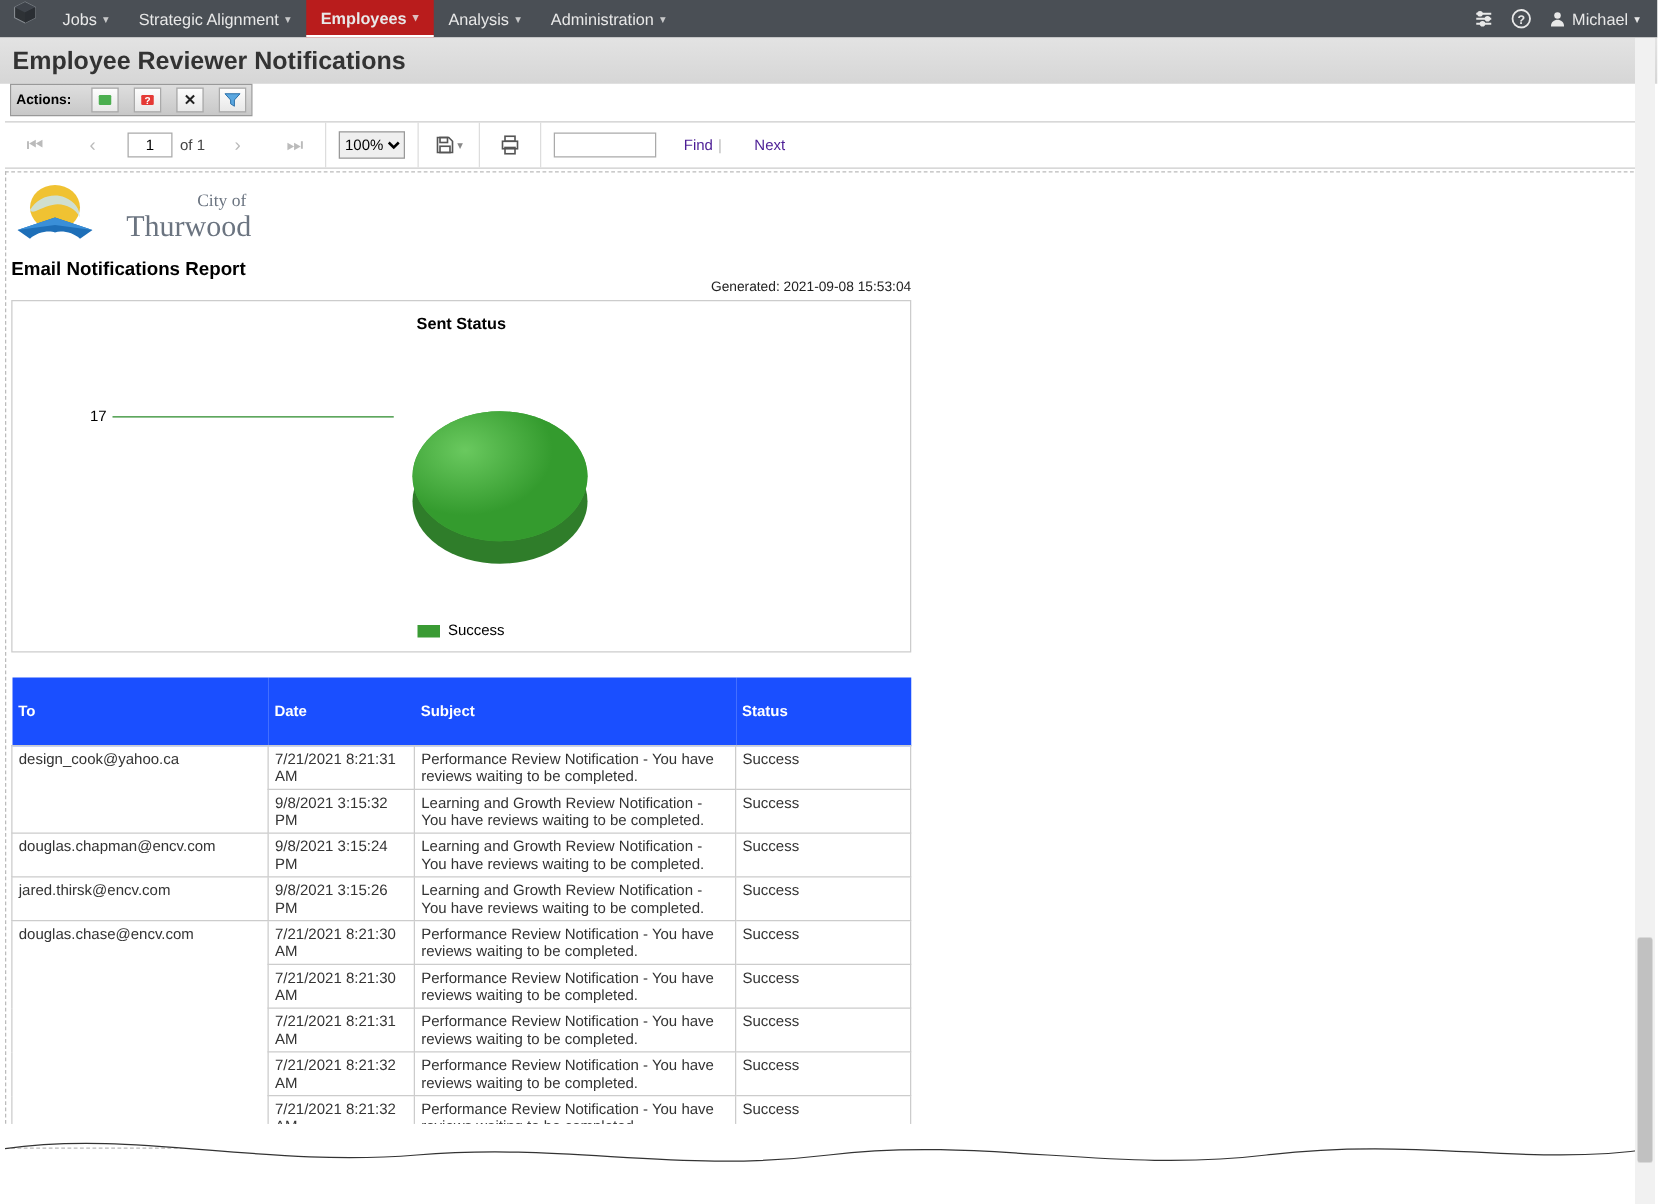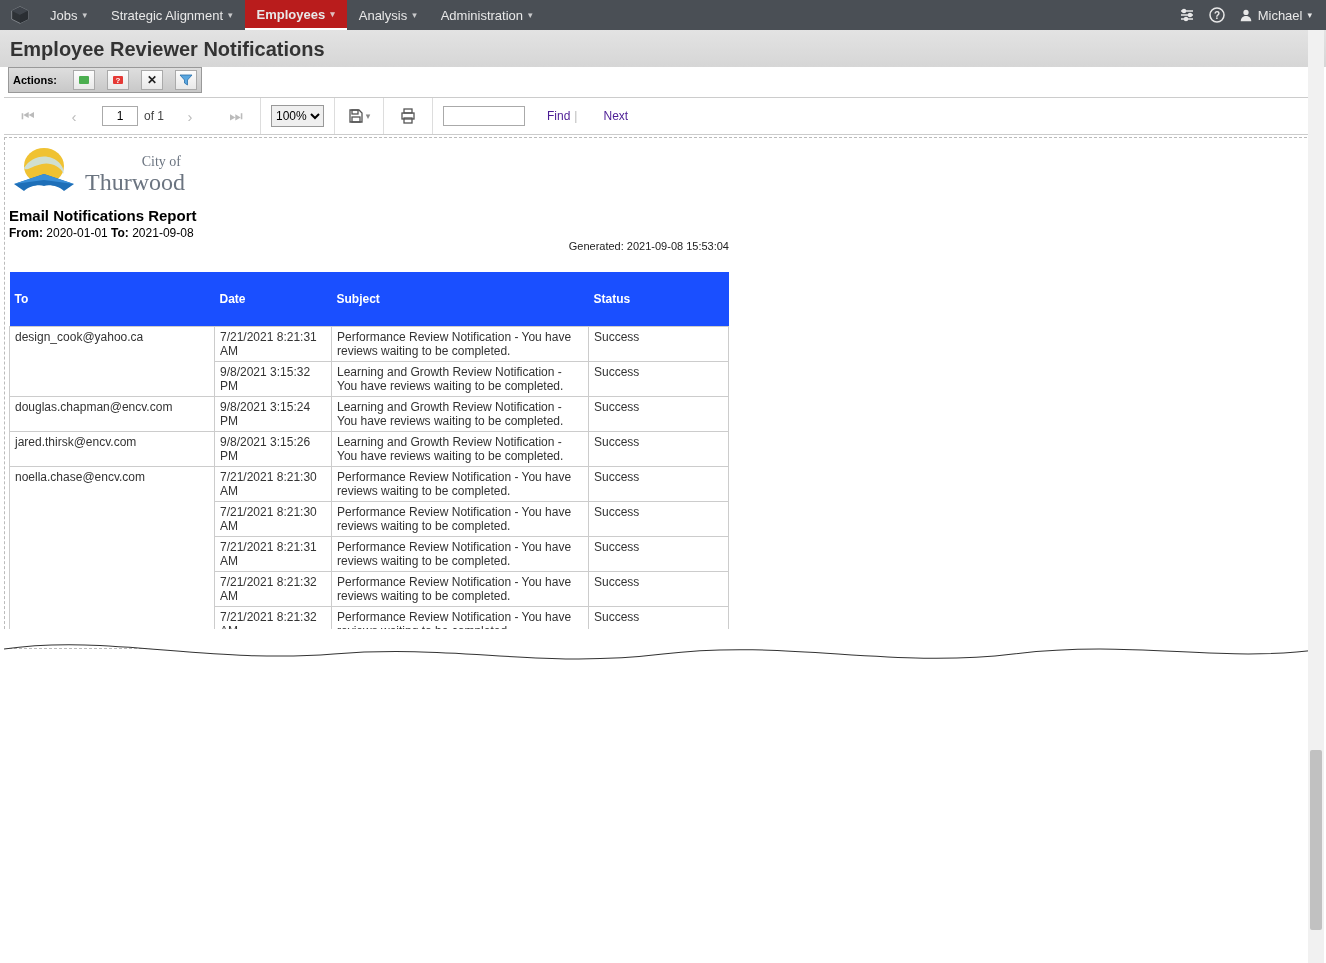--- a/index.html
+++ b/index.html
@@ -1,18 +1,18 @@
 <!DOCTYPE html>
 <html><head>
 <meta charset="utf-8">
 <style>
 html,body{margin:0;padding:0;font-family:Arial,Helvetica,sans-serif;font-size:12px;background:#fff;color:#000;}
 *{box-sizing:border-box;}
 
-.topnav{background:#4a4f55;height:30px;display:flex;align-items:center;color:#e8e8e8;padding:0 6px;}
+.topnav{background:#4a4f55;height:30px;display:flex;color:#e8e8e8;padding:0 6px;}
 .brand-cube{width:20px;height:20px;display:flex;align-items:center;justify-content:center;margin:0 8px 0 4px;}
 .navitems{display:flex;height:100%;}
 .navitem{display:flex;align-items:center;padding:0 12px;font-size:13px;cursor:pointer;height:100%;}
 .navitem.active{background:#b91c1c;font-weight:bold;border-bottom:2px solid #fff;}
 .navitem .chev{font-size:9px;margin-left:5px;opacity:.8;}
 .spacer{flex:1;}
 .topicons{display:flex;align-items:center;gap:14px;padding-right:8px;}
 .topicons .ico{width:16px;height:16px;display:inline-flex;align-items:center;justify-content:center;font-size:14px;cursor:pointer;}
 .userbox{display:flex;align-items:center;font-size:13px;cursor:pointer;}
 .userbox .chev{font-size:9px;margin-left:5px;}
@@ -29,21 +29,21 @@
 .rv-btn.disabled{color:#bbb;cursor:default;}
 .pagefield{width:36px;text-align:center;border:1px solid #aaa;height:20px;font-size:12px;}
 .oftxt{font-size:12px;color:#444;margin:0 6px;}
 select.zoom{height:22px;font-size:12px;border:1px solid #999;}
 .findbox{width:82px;height:20px;border:1px solid #aaa;font-size:12px;padding:0 3px;}
 .findlink{font-size:12px;color:#4c1d95;margin-left:22px;cursor:pointer;}
 
 .report-wrap{border:1px dashed #bbb;margin:2px 4px 0 4px;padding:6px 4px;overflow:hidden;}
 .logo-row{display:flex;align-items:center;margin:2px 0 6px 0;}
 .logo-svg{width:70px;height:55px;}
-.logo-text{margin-left:6px;font-family:Georgia,serif;color:#6b7480;}
+.logo-text{margin-left:22px;font-family:Georgia,serif;color:#6b7480;}
 .logo-text .small{font-size:14px;text-align:right;margin-right:4px;}
 .logo-text .big{font-size:24px;line-height:1;}
 .report-title{font-size:15px;font-weight:bold;margin-top:4px;}
 .date-range{font-size:12px;margin-top:2px;}
 .date-range b{font-weight:bold;}
 .generated{font-size:11px;text-align:right;width:720px;margin-top:0;color:#222;}
 
 .chartbox{border:1px solid #ccc;width:720px;height:282px;margin-top:4px;position:relative;background:#fff;}
 .chart-title{text-align:center;font-weight:bold;font-size:13px;padding-top:10px;}
 .pie3d{position:absolute;left:305px;top:70px;}
@@ -204,26 +204,41 @@
       <path d="M15 22c6-10 18-14 28-10 8 3 12 10 12 16-4-8-14-12-22-10-10 2-16 8-18 4z" fill="#c8e6f7" opacity="0.8"></path>
       <path d="M5 38 L35 28 L65 38 L55 45 C50 40 40 38 35 40 C30 38 20 40 15 45 Z" fill="#1e6fb8"></path>
       <path d="M5 38 L35 28 L65 38 L35 34 Z" fill="#3a8fd8"></path>
     </svg>
     <div class="logo-text">
       <div class="small">City of</div>
       <div class="big">Thurwood</div>
     </div>
   </div>
   <div class="report-title">Email Notifications Report</div>
-  <div class="date-range">
-    <b>From:</b> <span>2020-01-01</span>
-    <b>To:</b> <span>2021-09-08</span>
-  </div>
   <div class="generated">Generated: 2021-09-08 15:53:04</div>
 
+  <div class="chartbox">
+    <div class="chart-title">Sent Status</div>
+    <div class="pie-val">17</div>
+    <div class="pie-line"></div>
+    <svg class="pie3d" width="180" height="160" viewBox="0 0 180 160">
+      <ellipse cx="85" cy="90" rx="70" ry="50" fill="#2f7d2a"></ellipse>
+      <ellipse cx="85" cy="70" rx="70" ry="52" fill="#45a83b"></ellipse>
+      <ellipse cx="85" cy="70" rx="70" ry="52" fill="url(#g1)"></ellipse>
+      <defs>
+          <radialGradient id="g1" cx="30%" cy="30%">
+            <stop offset="0%" stop-color="#6ac95f"></stop>
+            <stop offset="100%" stop-color="#349b2e"></stop>
+          </radialGradient>
+        </defs>
+    </svg>
+    <div class="legend">
+      <span class="swatch"></span><span>Success</span>
+    </div>
+  </div>
 
   <table class="data-table">
     <thead>
       <tr>
         <th>To</th>
         <th>Date</th>
         <th>Subject</th>
         <th>Status</th>
       </tr>
     </thead>
@@ -245,21 +260,21 @@
           <td>Learning and Growth Review Notification - You have reviews waiting to be completed.</td>
           <td class="status">Success</td>
         </tr>
         <tr>
           <td class="to" rowspan="1">jared.thirsk@encv.com</td>
           <td class="date">9/8/2021 3:15:26 PM</td>
           <td>Learning and Growth Review Notification - You have reviews waiting to be completed.</td>
           <td class="status">Success</td>
         </tr>
         <tr>
-          <td class="to" rowspan="5">noella.chase@encv.com</td>
+          <td class="to" rowspan="5">douglas.chase@encv.com</td>
           <td class="date">7/21/2021 8:21:30 AM</td>
           <td>Performance Review Notification - You have reviews waiting to be completed.</td>
           <td class="status">Success</td>
         </tr>
         <tr>
           <td class="date">7/21/2021 8:21:30 AM</td>
           <td>Performance Review Notification - You have reviews waiting to be completed.</td>
           <td class="status">Success</td>
         </tr>
         <tr>

